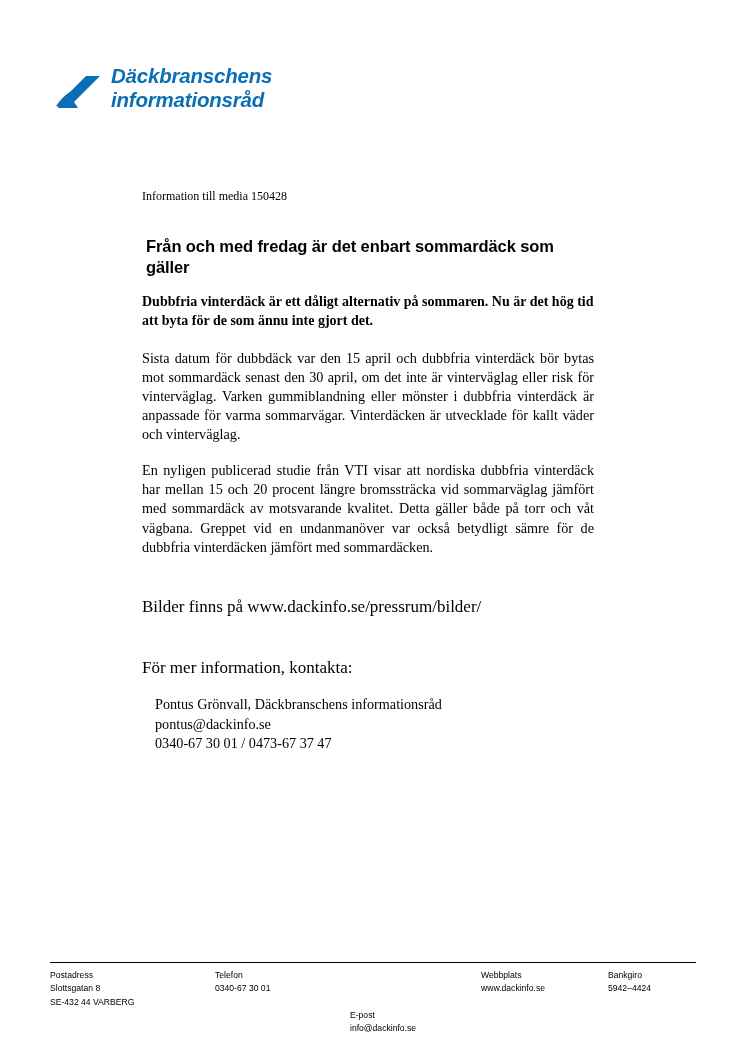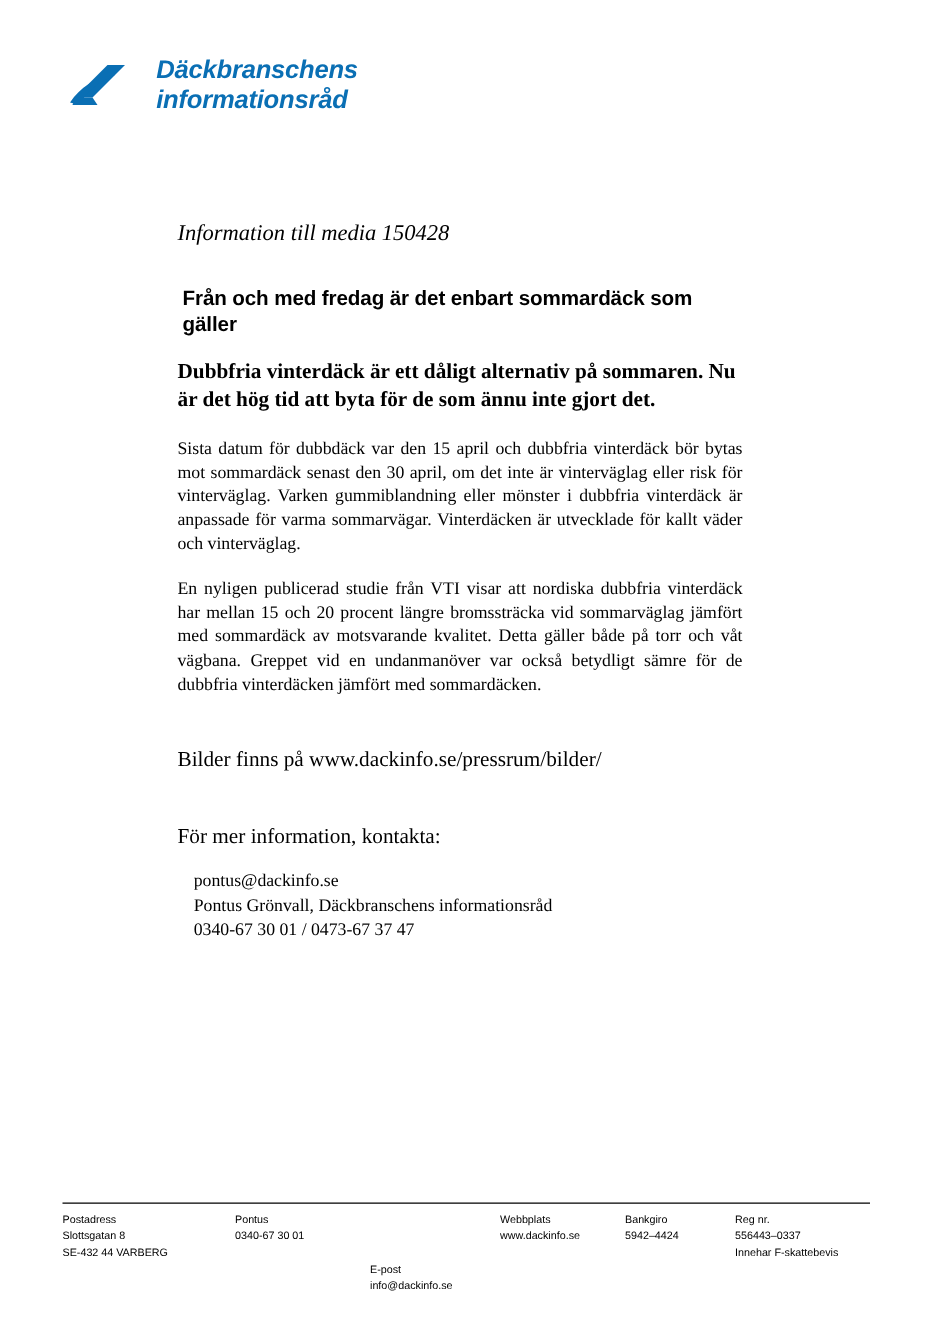--- a/index.html
+++ b/index.html
@@ -13,24 +13,23 @@
     position: relative;
     font-family: "Liberation Serif", serif;
     color: #000000;
     overflow: hidden;
   }
 
   
   .logo-block {
     position: absolute;
     left: 56px;
-    top: 44px;
+    top: 64px;
     display: flex;
-    align-items: center;
-    gap: 14px;
+    align-items: flex-end;
   }
   .logo-mark {
     width: 46px;
     height: 40px;
     margin-right: 9px;
     flex: none;
   }
   .logo-text {
     font-family: "Liberation Sans", sans-serif;
     font-weight: bold;
@@ -43,35 +42,34 @@
   .logo-text .l2 { display: block; }
 
   
   .doc {
     position: absolute;
     left: 142px;
     top: 172px;
     width: 452px;
   }
   .meta-line {
-    font-style: italic;
-    font-size: 18px;
-    margin: 4px 0 32px 0;
+    font-size: 12px;
+    margin: 17px 0 32px 0;
   }
   h1.title {
     font-family: "Liberation Sans", sans-serif;
     font-size: 16.5px;
     font-weight: bold;
     margin: 0 0 16px 4px;
     line-height: 1.25;
     letter-spacing: -0.1px;
   }
   p.lead {
     font-weight: bold;
-    font-size: 17px;
+    font-size: 14px;
     line-height: 1.34;
     margin: 0 0 18px 0;
   }
   p.body {
     font-size: 14.2px;
     line-height: 1.345;
     margin: 14px 0 17px 0;
     text-align: justify;
   }
   p.plain {
@@ -148,56 +146,51 @@
   <p class="plain">Bilder finns på www.dackinfo.se/pressrum/bilder/</p>
 
   <div class="spacer-lg"></div>
   <div class="spacer-md"></div>
 
   <p class="plain">För mer information, kontakta:</p>
 
   <div class="spacer-md"></div>
 
   <div class="contact-block">
+    <div>Pontus Grönvall, Däckbranschens informationsråd</div>
     <div>pontus@dackinfo.se</div>
-    <div>Pontus Grönvall, Däckbranschens informationsråd</div>
     <div>0340-67 30 01 / 0473-67 37 47</div>
   </div>
 </div>
 
 <div class="footer">
   <div class="footer-rule"></div>
   <div class="footer-cols">
 
     <div class="fcol fc1">
       <div class="fhead">Postadress</div>
       <div>Slottsgatan 8</div>
       <div>SE-432 44 VARBERG</div>
     </div>
 
     <div class="fcol fc2">
-      <div class="fhead">Pontus</div>
+      <div class="fhead">Telefon</div>
       <div>0340-67 30 01</div>
     </div>
 
     <div class="fcol fc3">
       <div class="fhead">E-post</div>
       <div>info@dackinfo.se</div>
     </div>
 
     <div class="fcol fc4">
       <div class="fhead">Webbplats</div>
       <div>www.dackinfo.se</div>
     </div>
 
     <div class="fcol fc5">
       <div class="fhead">Bankgiro</div>
       <div>5942–4424</div>
     </div>
 
-    <div class="fcol fc6">
-      <div class="fhead">Reg nr.</div>
-      <div>556443–0337</div>
-      <div>Innehar F-skattebevis</div>
-    </div>
 
   </div>
 </div>
 
 </body></html>

